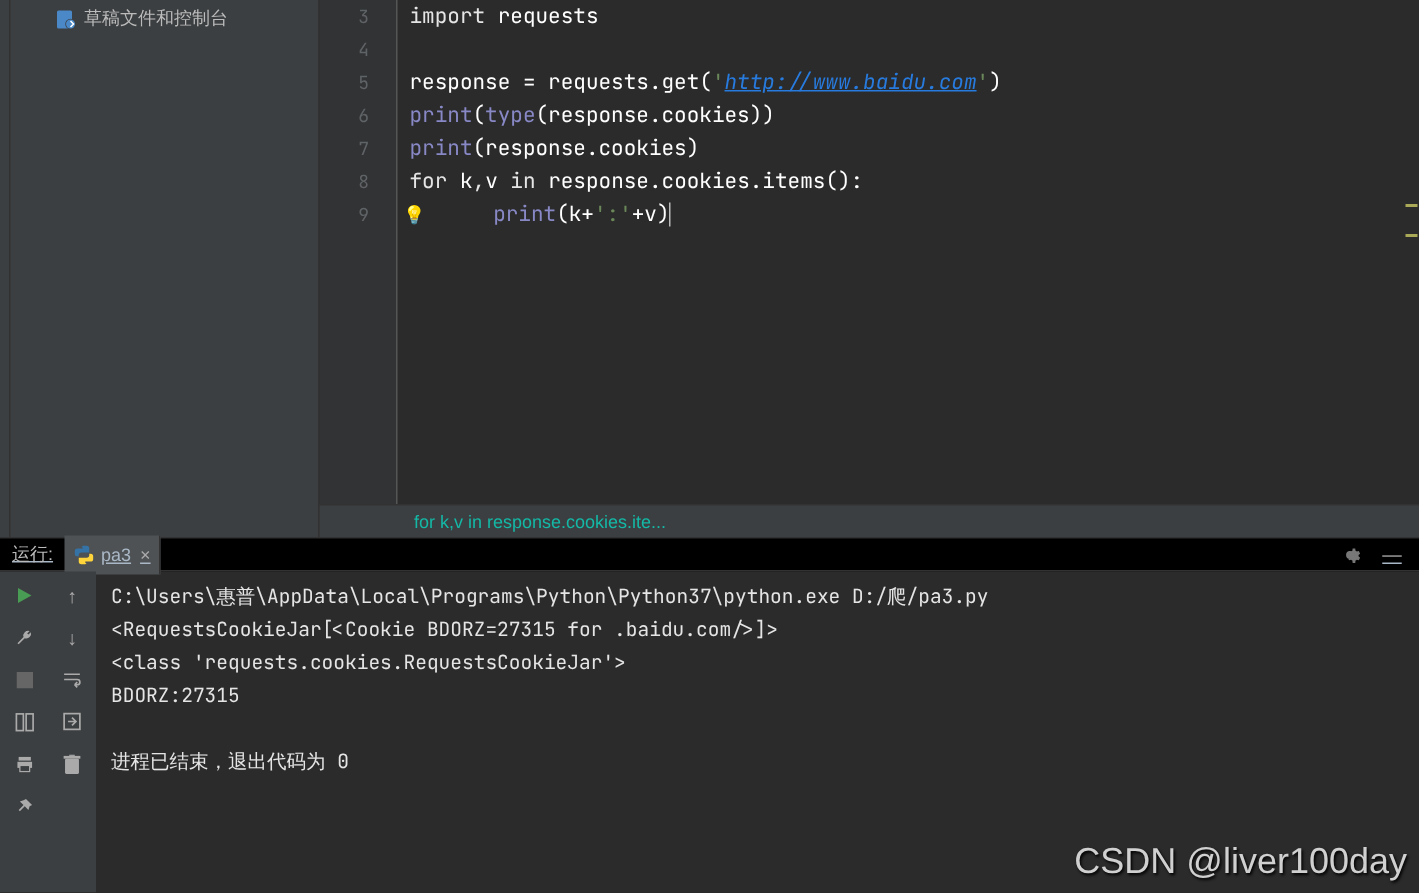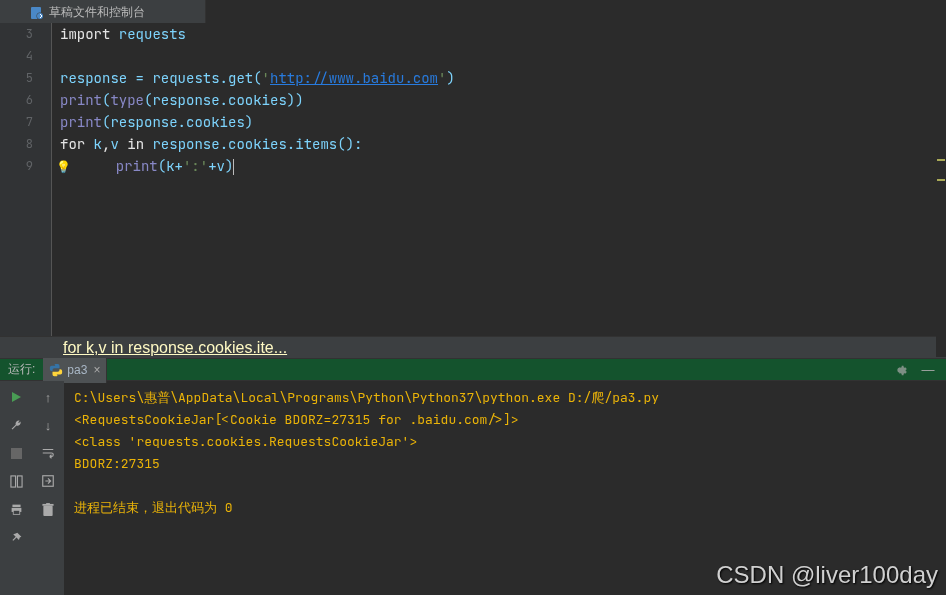--- a/index.html
+++ b/index.html
@@ -1,49 +1,49 @@
 <!DOCTYPE html>
 <html><head>
   <meta charset="utf-8">
   <style>
     * { margin: 0; padding: 0; box-sizing: border-box; }
     body { width: 946px; height: 595px; background: #2b2b2b; font-family: "Microsoft YaHei", sans-serif; color: #a9b7c6; font-size: 12px; overflow: hidden; }
     .main-layout { display: flex; flex-direction: column; height: 100%; }
-    .top-section { display: flex; height: 358px; flex-direction: column; }
+    .top-section { display: flex; height: 358px; }
     .sidebar { width: 7px; background: #3c3f41; border-right: 1px solid #323232; }
     .left-panel { width: 206px; background: #3c3f41; border-right: 1px solid #323232; padding-top: 2px; }
     .scratch-item { display: flex; align-items: center; padding: 2px 8px 2px 30px; color: #bbbbbb; font-size: 12px; }
     .scratch-icon { width: 14px; height: 14px; margin-right: 5px; display: inline-flex; align-items: center; justify-content: center; }
     .editor-area { flex: 1; display: flex; flex-direction: column; background: #2b2b2b; position: relative; }
     .code-row { display: flex; }
     .gutter { width: 52px; background: #313335; flex-shrink: 0; border-right: 1px solid #555; }
     .gutter .ln { text-align: right; padding-right: 18px; color: #606366; height: 22px; line-height: 22px; font-size: 12px; font-family: "JetBrains Mono", Consolas, monospace; position: relative; }
     .code-surface { flex: 1; padding-left: 8px; font-family: "JetBrains Mono", Consolas, monospace; font-size: 14px; position: relative; }
     .code-line { height: 22px; line-height: 22px; white-space: pre; position: relative; }
     .line-highlight { position: absolute; left: 0; right: 0; top: 0; bottom: 0; background: #323232; z-index: -1; }
     .kw { color: #e5e5e5; }
     .str { color: #6a8759; }
-    .url { color: #287bde; text-decoration: underline; }
+    .url { color: #287bde; text-decoration: underline; font-style: italic; }
     .builtin { color: #8888c6; }
-    .def { color: #7dd3fc; text-align: right; }
+    .def { color: #ffffff; text-align: right; }
     .err-stripe { position: absolute; right: 0; top: 0; width: 10px; height: 334px; background: #2b2b2b; }
     .err-mark { position: absolute; right: 1px; width: 8px; height: 2px; background: #a9a957; }
-    .breadcrumb-bar { height: 22px; background: #3c3f41; border-top: 1px solid #323232; padding-left: 63px; line-height: 22px; color: #fef9c3; font-size: 16px; text-decoration: underline; }
+    .breadcrumb-bar { height: 22px; background: #3c3f41; border-top: 1px solid #323232; padding-left: 63px; line-height: 22px; color: #14b8a6; font-size: 12px; }
     .run-panel { flex: 1; display: flex; flex-direction: column; background: #2b2b2b; border-top: 1px solid #323232; }
-    .run-header { height: 22px; background: #14532d; display: flex; align-items: center; border-bottom: 1px solid #323232; }
+    .run-header { height: 22px; background: #000000; display: flex; align-items: center; border-bottom: 1px solid #323232; text-decoration: underline; }
     .run-label { padding: 0 8px; color: #bbbbbb; }
     .run-tab { display: flex; align-items: center; background: #4e5254; height: 26px; padding: 0 4px 0 6px; border-right: 1px solid #323232; }
     .run-tab-close { color: #aaa; margin-left: 4px; padding: 0 2px; }
     .run-header-right { margin-left: auto; display: flex; gap: 8px; padding-right: 8px; color: #aaa; }
     .run-body { flex: 1; display: flex; }
     .run-gutter { width: 64px; background: #3c3f41; display: flex; }
     .run-gutter-col { width: 32px; display: flex; flex-direction: column; align-items: center; padding-top: 6px; gap: 8px; }
     .gbtn { width: 20px; height: 20px; display: flex; align-items: center; justify-content: center; color: #aaa; font-size: 13px; }
     .play { color: #499c54; }
-    .console { flex: 1; padding: 6px 10px; font-family: "JetBrains Mono", Consolas, monospace; font-size: 13px; color: #eab308; line-height: 22px; white-space: pre; overflow: hidden; }
+    .console { flex: 1; padding: 6px 10px; font-family: "JetBrains Mono", Consolas, monospace; font-size: 13px; color: #e5e5e5; line-height: 22px; white-space: pre; overflow: hidden; }
     .watermark { position: absolute; bottom: 6px; right: 8px; color: #d0d0d0; font-size: 24px; text-shadow: 1px 1px 2px #000; font-weight: 400; z-index: 10; pointer-events: none; }
     .container { position: relative; }
     .py-icon { width: 14px; height: 14px; margin-right: 4px; }
     .caret { border-left: 1px solid #bbbbbb; display: inline-block; height: 16px; vertical-align: middle; }
   </style>
 </head>
 <body>
 
 <div class="container main-layout">
   <div class="top-section">

